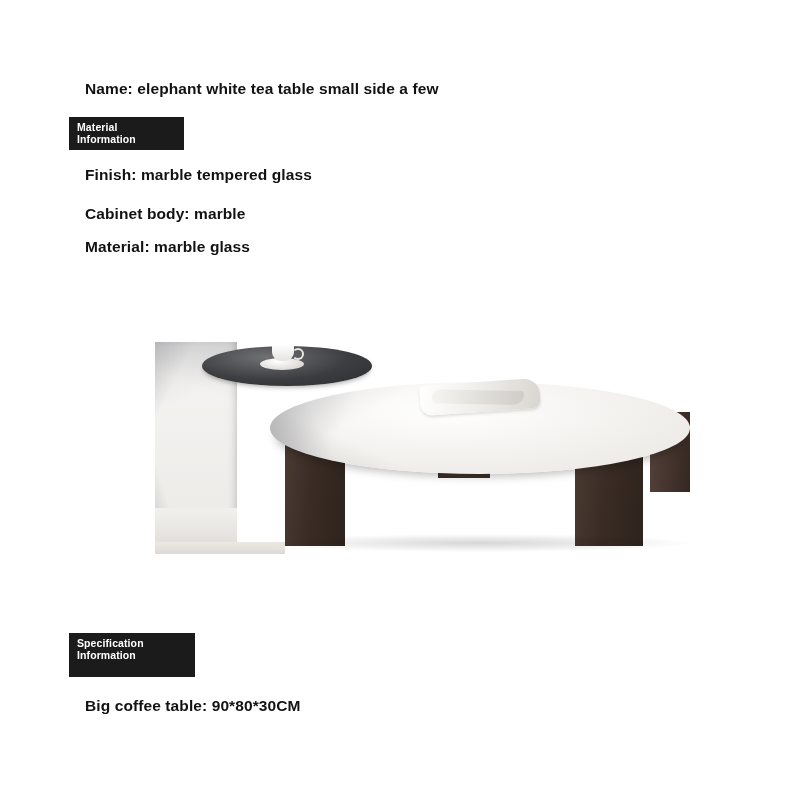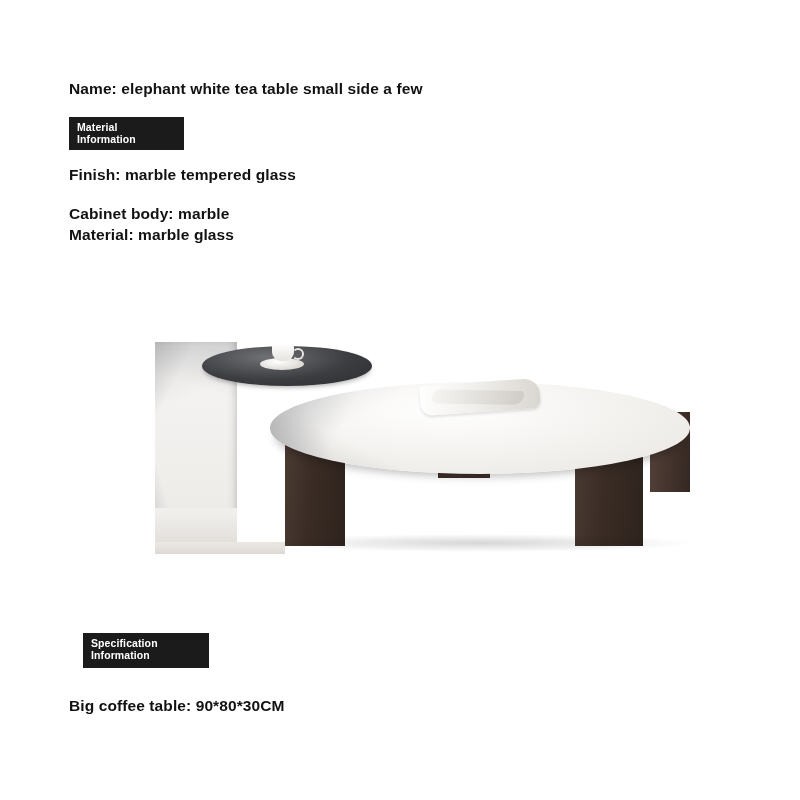--- a/index.html
+++ b/index.html
@@ -22,39 +22,40 @@
     background: #ffffff;
   }
 
   .spec-line {
     position: absolute;
     font-size: 15.5px;
     font-weight: bold;
     letter-spacing: 0.1px;
     color: #121212;
     white-space: nowrap;
+    margin-left: 16px;
   }
 
   .section-badge {
     position: absolute;
     background: #1b1b1b;
     color: #ffffff;
     font-size: 10.5px;
     font-weight: bold;
     line-height: 12px;
     padding: 4px 8px 5px 8px;
     letter-spacing: 0.1px;
   }
 
   .name-line   { left: 69px;  top: 80px; }
   .finish-line { left: 69px;  top: 166px; }
   .cabinet-line{ left: 69px;  top: 205px; }
-  .material-line{left: 69px;  top: 226px; }
+  .material-line{left: 69px;  top: 238px; }
   .badge-material { left: 69px; top: 117px; width: 115px; height: 33px; box-sizing: border-box; }
-  .badge-spec     { left: 83px; top: 633px; width: 126px; height: 35px; box-sizing: border-box; }
+  .badge-spec     { left: 69px; top: 633px; width: 126px; height: 44px; box-sizing: border-box; }
   .big-line    { left: 69px;  top: 697px; }
   .small-line  { left: 69px;  top: 733px; }
 
   
   .photo {
     position: absolute;
     left: 120px;
     top: 320px;
     width: 580px;
     height: 260px;

